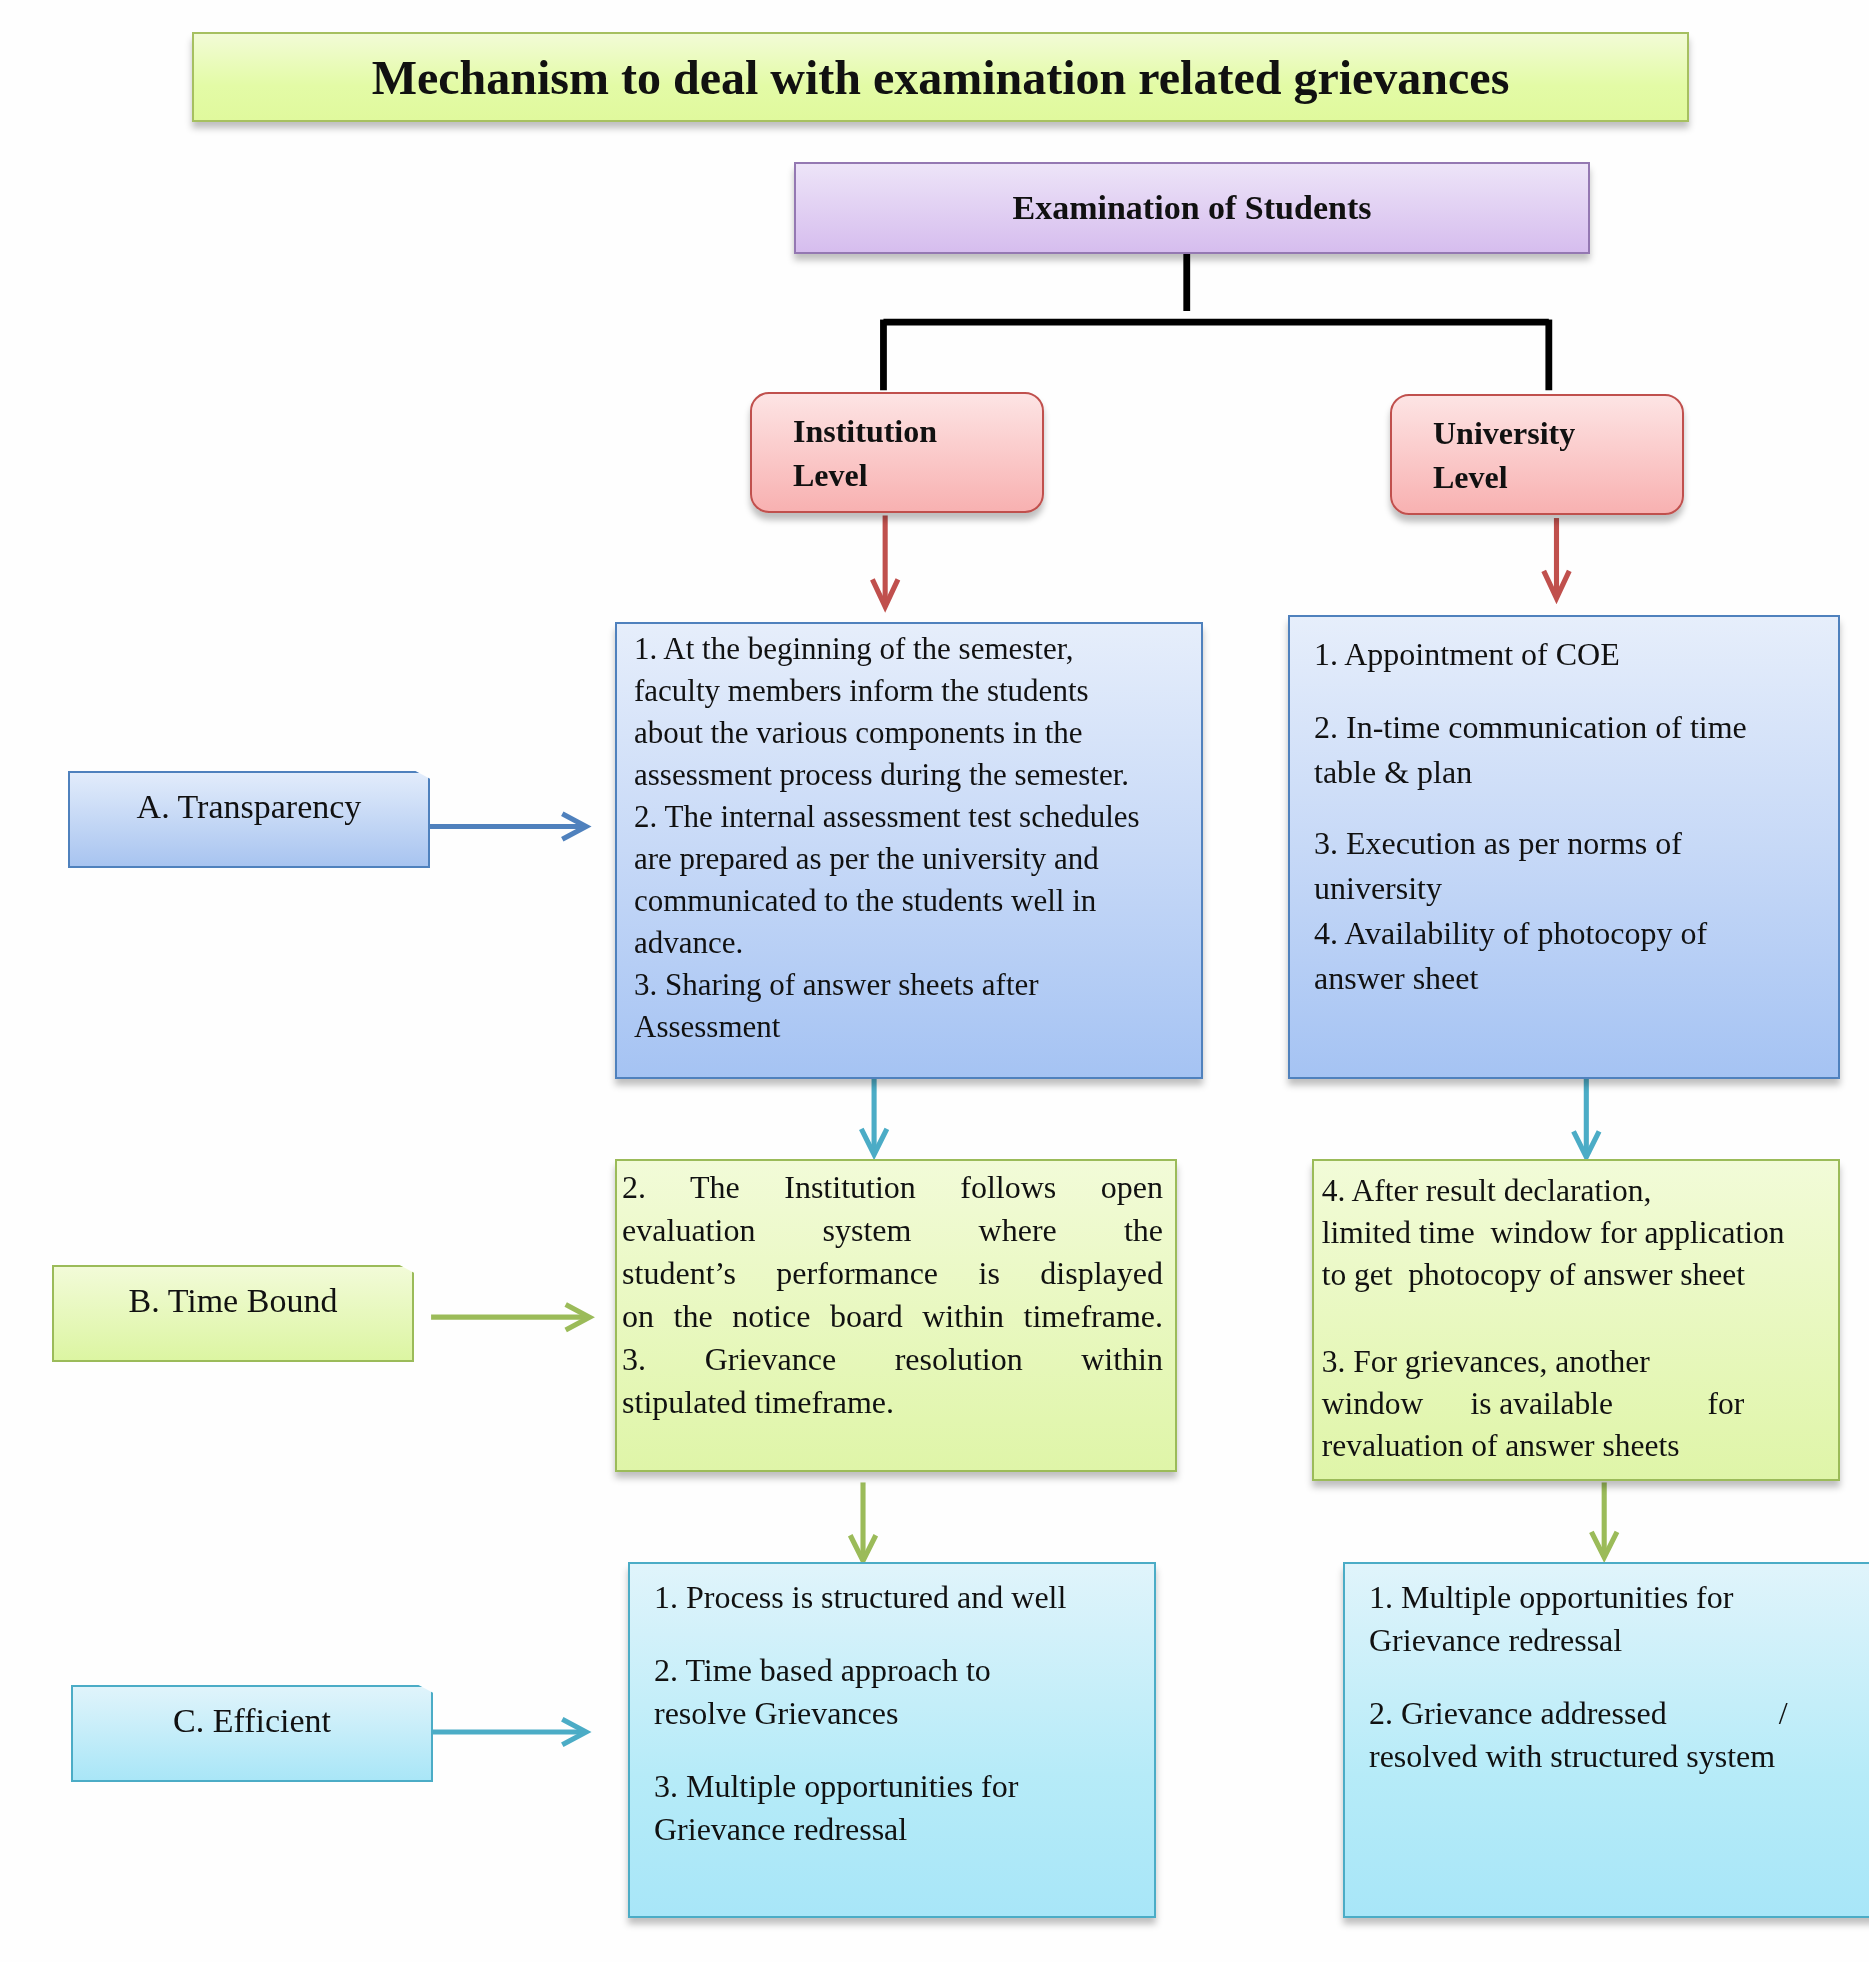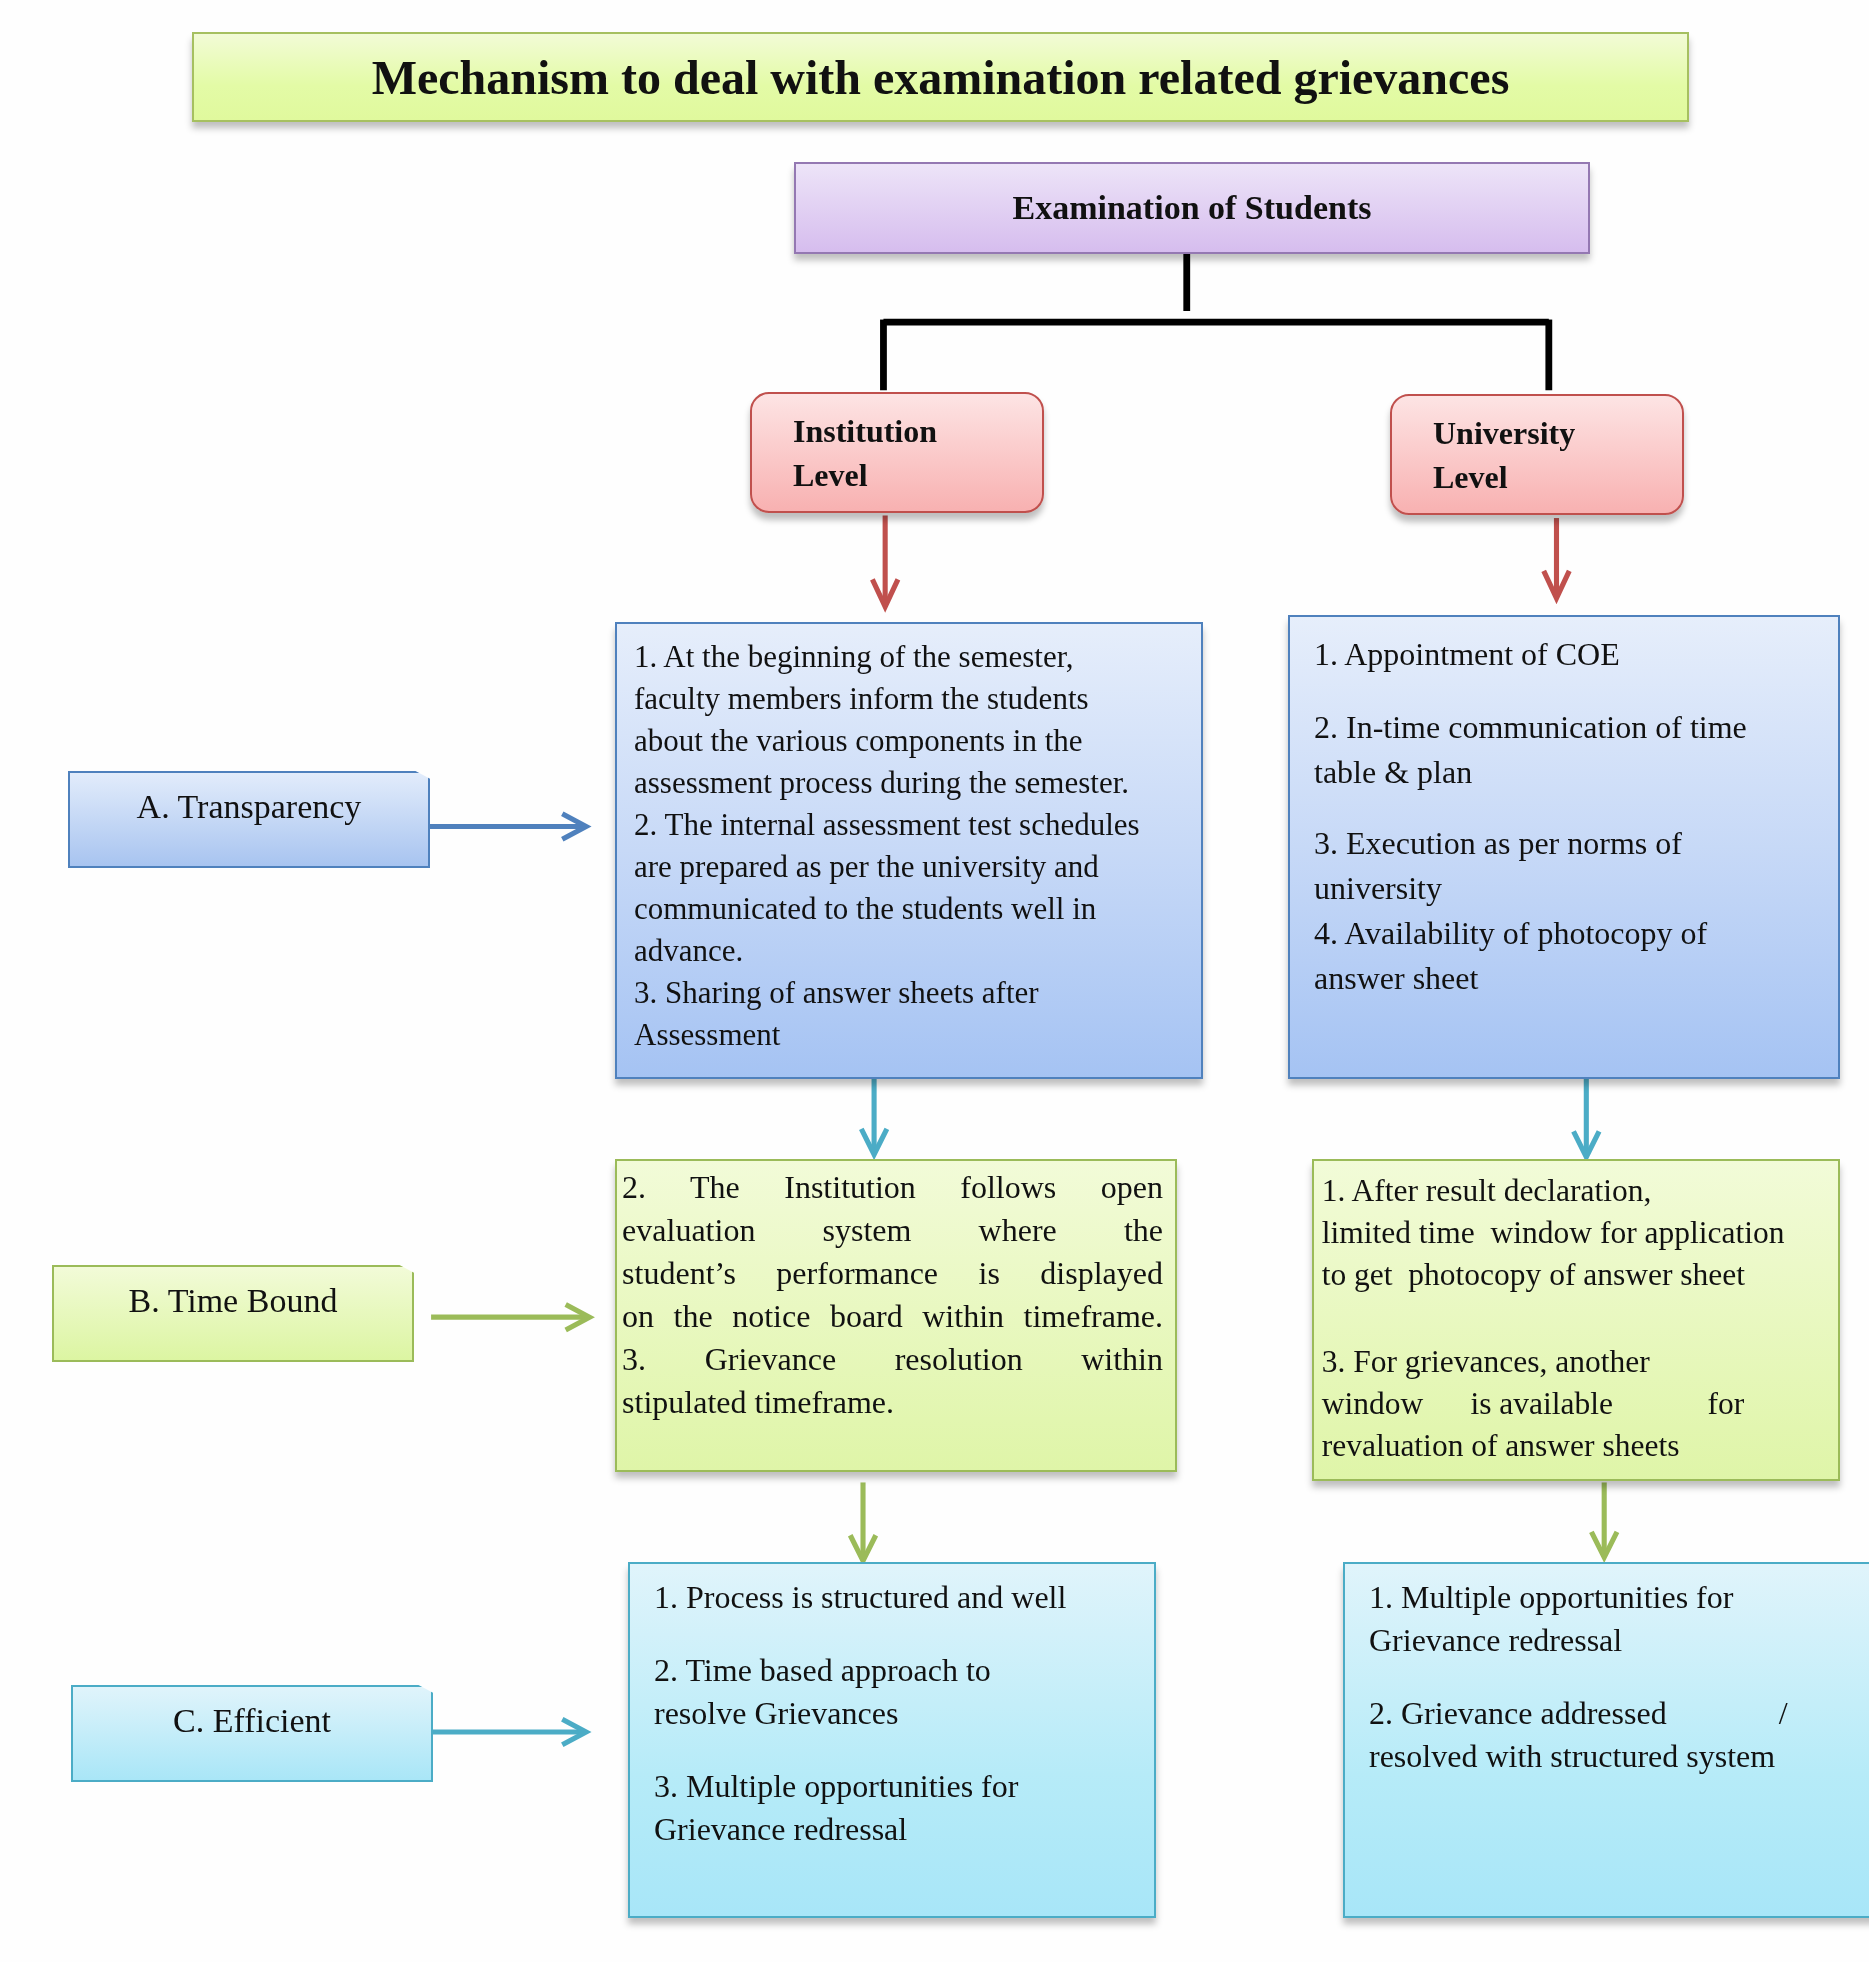--- a/index.html
+++ b/index.html
@@ -90,21 +90,21 @@
 </div>
 <div class="abs level-box" style="left:1390px;top:394px;">
   <span>University</span>
   <span>Level</span>
 </div>
 
 <div class="abs criterion crit-a">A. Transparency</div>
 <div class="abs criterion crit-b">B. Time Bound</div>
 <div class="abs criterion crit-c">C. Efficient</div>
 
-<div class="abs content blue" style="left:615px;top:622px;width:588px;height:457px;padding:12px 0 0 17px;font-size:31px;line-height:42px;">
+<div class="abs content blue" style="left:615px;top:622px;width:588px;height:457px;padding:4px 0 0 17px;font-size:31px;line-height:42px;">
   <p>1. At the beginning of the semester,</p>
   <p>faculty members inform the students</p>
   <p>about the various components in the</p>
   <p>assessment process during the semester.</p>
   <p>2. The internal assessment test schedules</p>
   <p>are prepared as per the university and</p>
   <p>communicated to the students well in</p>
   <p>advance.</p>
   <p>3. Sharing of answer sheets after</p>
   <p>Assessment</p>
@@ -134,21 +134,21 @@
   <p class="justify">2.  The  Institution  follows  open</p>
   <p class="justify">evaluation   system   where   the</p>
   <p class="justify">student’s  performance  is  displayed</p>
   <p class="justify">on the notice board within timeframe.</p>
   <p class="justify">3.  Grievance  resolution  within</p>
   <p>stipulated  timeframe.</p>
 </div>
 
 <div class="abs content green" style="left:1312px;top:1159px;width:528px;height:322px;padding:8.5px 0 0 7.7px;font-size:31.5px;line-height:42px;">
   <div>
-    <p>1. After result declaration,</p>
+    <p>4. After result declaration,</p>
     <p style="white-space:pre">limited time  window for application</p>
     <p style="white-space:pre">to get  photocopy of answer sheet</p>
   </div>
   <div style="height:45px"></div>
   <div>
     <p>3. For grievances, another</p>
     <p style="white-space:pre">window      is available            for</p>
     <p>revaluation of answer sheets</p>
   </div>
 </div>

